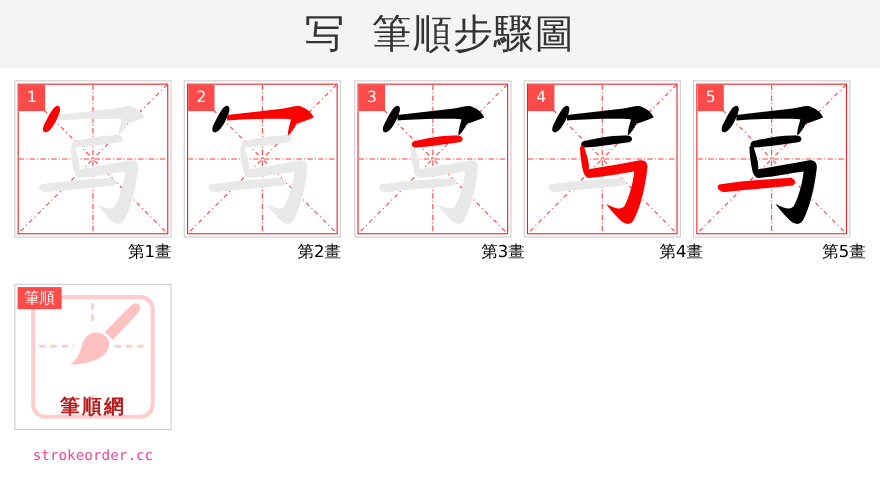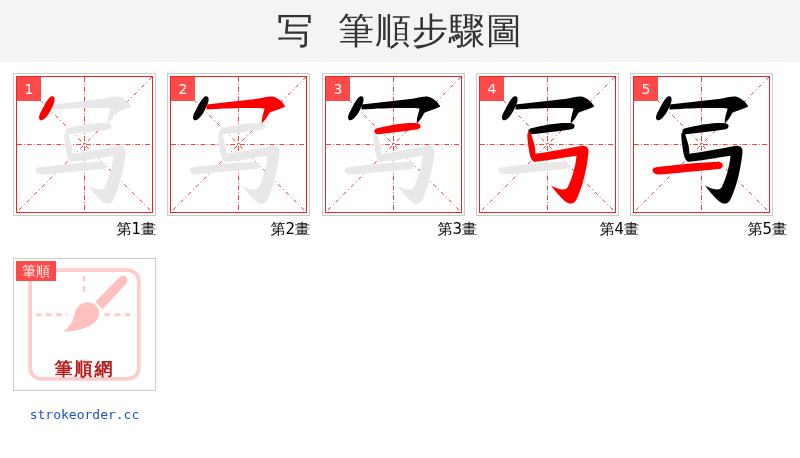--- a/index.html
+++ b/index.html
@@ -39,21 +39,21 @@
     .logo-badge {
       position: absolute; left: 2px; top: 2px; height: 20px; padding: 0 6px;
       background: #ff4a4a; color: #fff; font-size: 14px; line-height: 20px; z-index: 2;
     }
     .logo-text {
       position: absolute; left: 0; top: 78px; width: 100%; text-align: center;
       font-size: 18px; font-weight: bold; color: #b91c1c; letter-spacing: 2px; z-index: 2; margin-top: 20px;
     }
     .site-url {
       position: absolute; left: 13px; top: 407px; width: 143px; text-align: center;
-      font-family: "DejaVu Sans Mono", "Liberation Mono", monospace; font-size: 13px; color: #1d4ed8;
+      font-family: "DejaVu Sans Mono", "Liberation Mono", monospace; font-size: 13px; color: #ec4899;
     }
   </style>
 </head>
 <body>
 
 <div class="header">
   <div class="header-title">
     <span class="char">写</span><span>筆順步驟圖</span>
   </div>
 </div>

